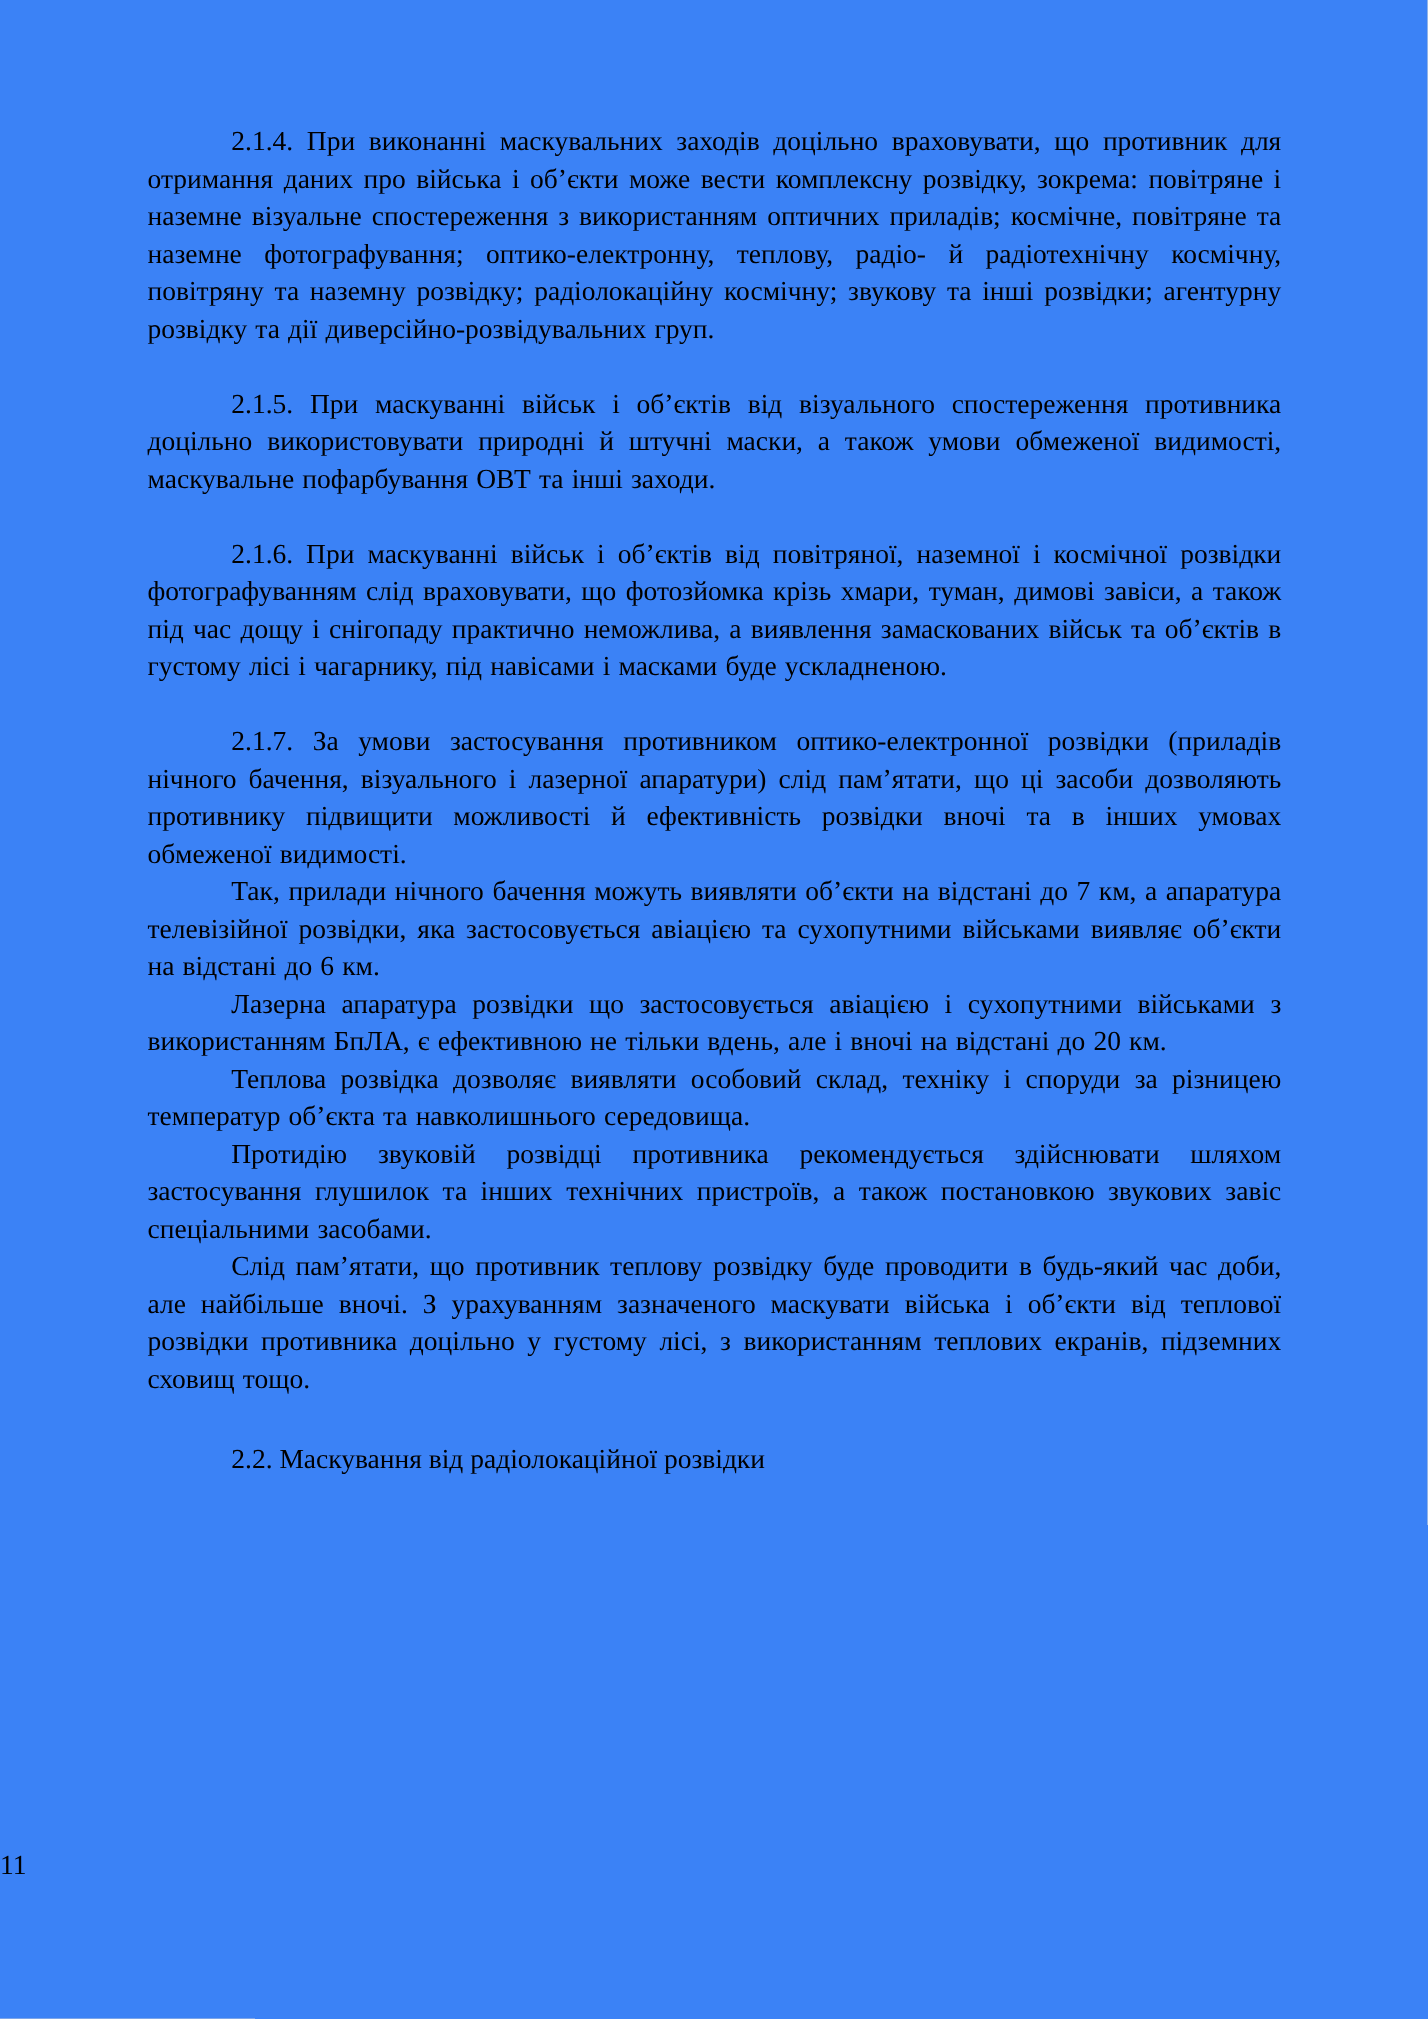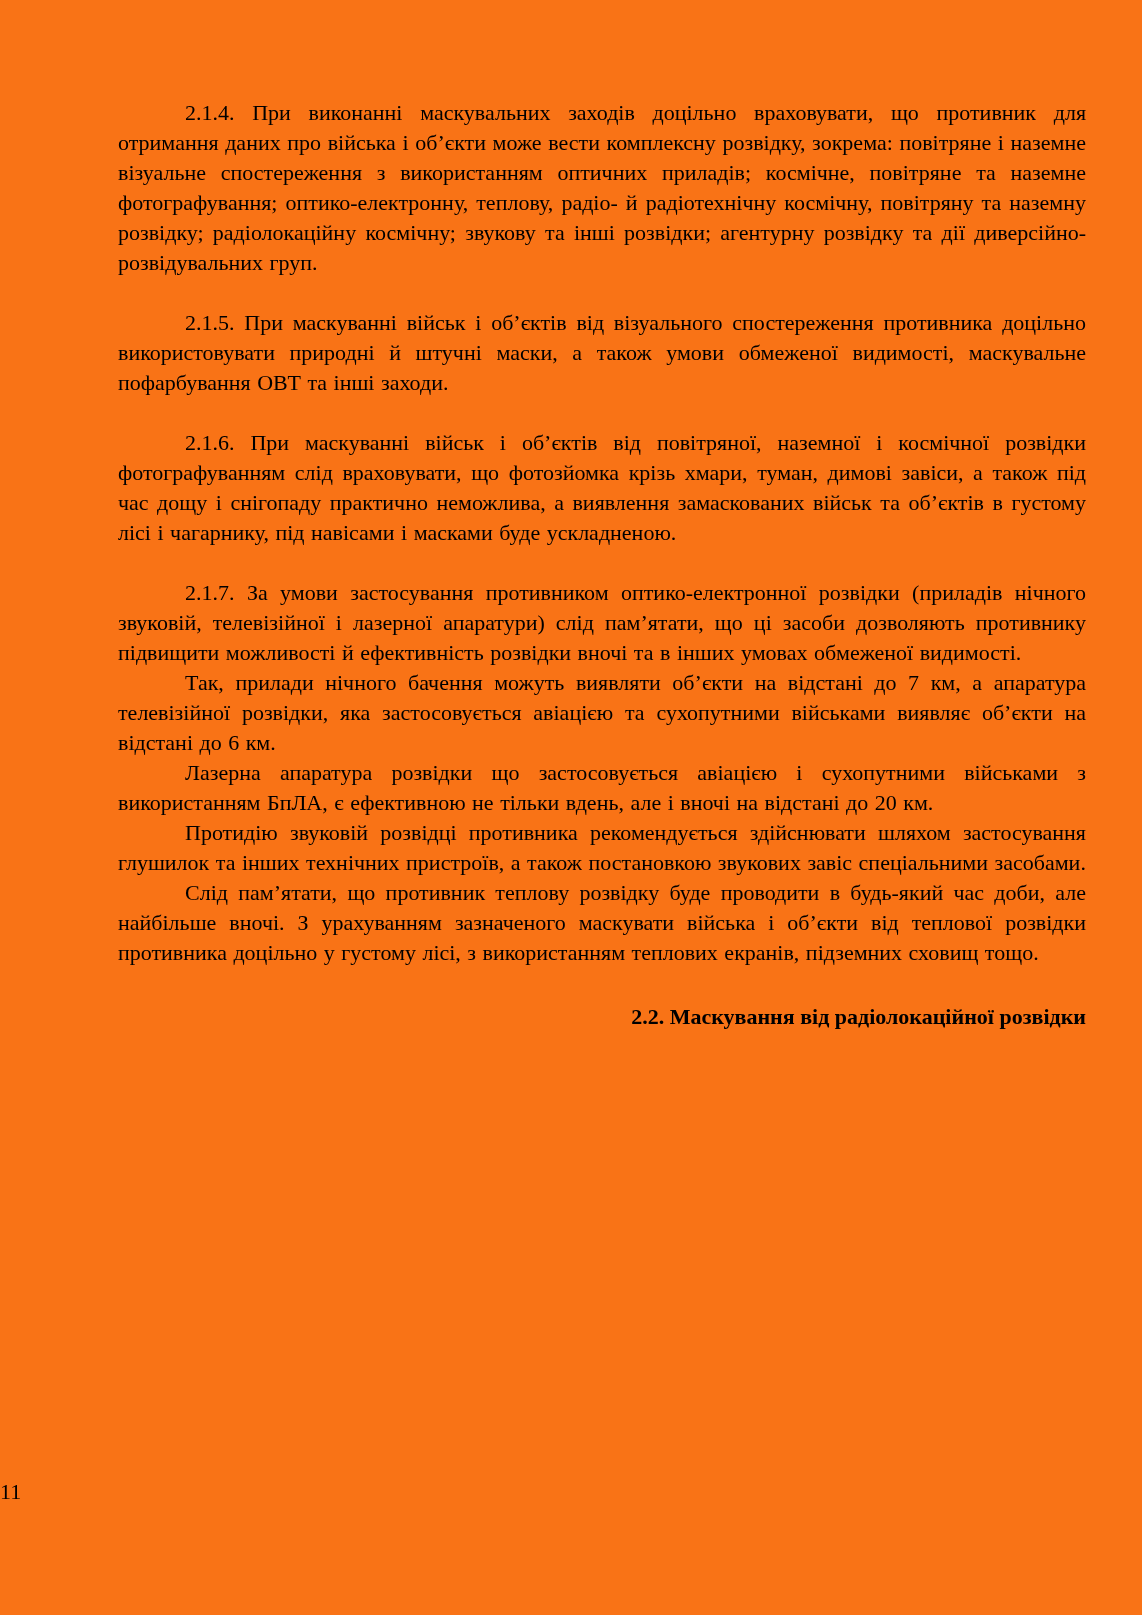--- a/index.html
+++ b/index.html
@@ -5,44 +5,44 @@
   html, body {
     margin: 0;
     padding: 0;
     background: #d9d9d9;
   }
   .page {
     position: relative;
     width: 1142px;
     height: 1615px;
     margin: 0 auto;
-    background: #f97316;
+    background: #3b82f6;
     box-sizing: border-box;
-    padding: 98px 56px 0 118px;
+    padding: 98px 117px 0 118px;
     font-family: "Liberation Serif", "DejaVu Serif", serif;
     font-size: 22px;
     line-height: 30px;
     color: #000000;
   }
   .page p {
     margin: 0;
     text-align: justify;
     text-indent: 67px;
     word-spacing: 1px;
   }
   .page p.spaced {
     margin-top: 30px;
   }
   .page h3.section-heading {
     margin: 34px 0 0 0;
     font-size: 22px;
     line-height: 30px;
-    font-weight: bold;
+    font-weight: normal;
     text-indent: 67px;
-    text-align: right;
+    text-align: left;
   }
   .page p.after-heading {
     margin-top: 34px;
   }
   .page-number {
     position: absolute;
     left: 0;
     right: 0;
     bottom: 108px;
     font-size: 22px;
@@ -53,27 +53,28 @@
 <body>
 
 <div class="page">
 
   <p>2.1.4. При виконанні маскувальних заходів доцільно враховувати, що противник для отримання даних про війська і об’єкти може вести комплексну розвідку, зокрема: повітряне і наземне візуальне спостереження з використанням оптичних приладів; космічне, повітряне та наземне фотографування; оптико-електронну, теплову, радіо- й радіотехнічну космічну, повітряну та наземну розвідку; радіолокаційну космічну; звукову та інші розвідки; агентурну розвідку та дії диверсійно-розвідувальних груп.</p>
 
   <p class="spaced">2.1.5. При маскуванні військ і об’єктів від візуального спостереження противника доцільно використовувати природні й штучні маски, а також умови обмеженої видимості, маскувальне пофарбування ОВТ та інші заходи.</p>
 
   <p class="spaced">2.1.6. При маскуванні військ і об’єктів від повітряної, наземної і космічної розвідки фотографуванням слід враховувати, що фотозйомка крізь хмари, туман, димові завіси, а також під час дощу і снігопаду практично неможлива, а виявлення замаскованих військ та об’єктів в густому лісі і чагарнику, під навісами і масками буде ускладненою.</p>
 
-  <p class="spaced">2.1.7. За умови застосування противником оптико-електронної розвідки (приладів нічного звуковій, телевізійної і лазерної апаратури) слід пам’ятати, що ці засоби дозволяють противнику підвищити можливості й ефективність розвідки вночі та в інших умовах обмеженої видимості.</p>
+  <p class="spaced">2.1.7. За умови застосування противником оптико-електронної розвідки (приладів нічного бачення, візуального і лазерної апаратури) слід пам’ятати, що ці засоби дозволяють противнику підвищити можливості й ефективність розвідки вночі та в інших умовах обмеженої видимості.</p>
 
   <p>Так, прилади нічного бачення можуть виявляти об’єкти на відстані до 7 км, а апаратура телевізійної розвідки, яка застосовується авіацією та сухопутними військами виявляє об’єкти на відстані до 6 км.</p>
 
   <p>Лазерна апаратура розвідки що застосовується авіацією і сухопутними військами з використанням БпЛА, є ефективною не тільки вдень, але і вночі на відстані до 20 км.</p>
 
 
+  <p>Теплова розвідка дозволяє виявляти особовий склад, техніку і споруди за різницею температур об’єкта та навколишнього середовища.</p>
 
   <p>Протидію звуковій розвідці противника рекомендується здійснювати шляхом застосування глушилок та інших технічних пристроїв, а також постановкою звукових завіс спеціальними засобами.</p>
 
   <p>Слід пам’ятати, що противник теплову розвідку буде проводити в будь-який час доби, але найбільше вночі. З урахуванням зазначеного маскувати війська і об’єкти від теплової розвідки противника доцільно у густому лісі, з використанням теплових екранів, підземних сховищ тощо.</p>
 
   <h3 class="section-heading">2.2. Маскування від радіолокаційної розвідки</h3>
 
 
   <div class="page-number">11</div>
 

